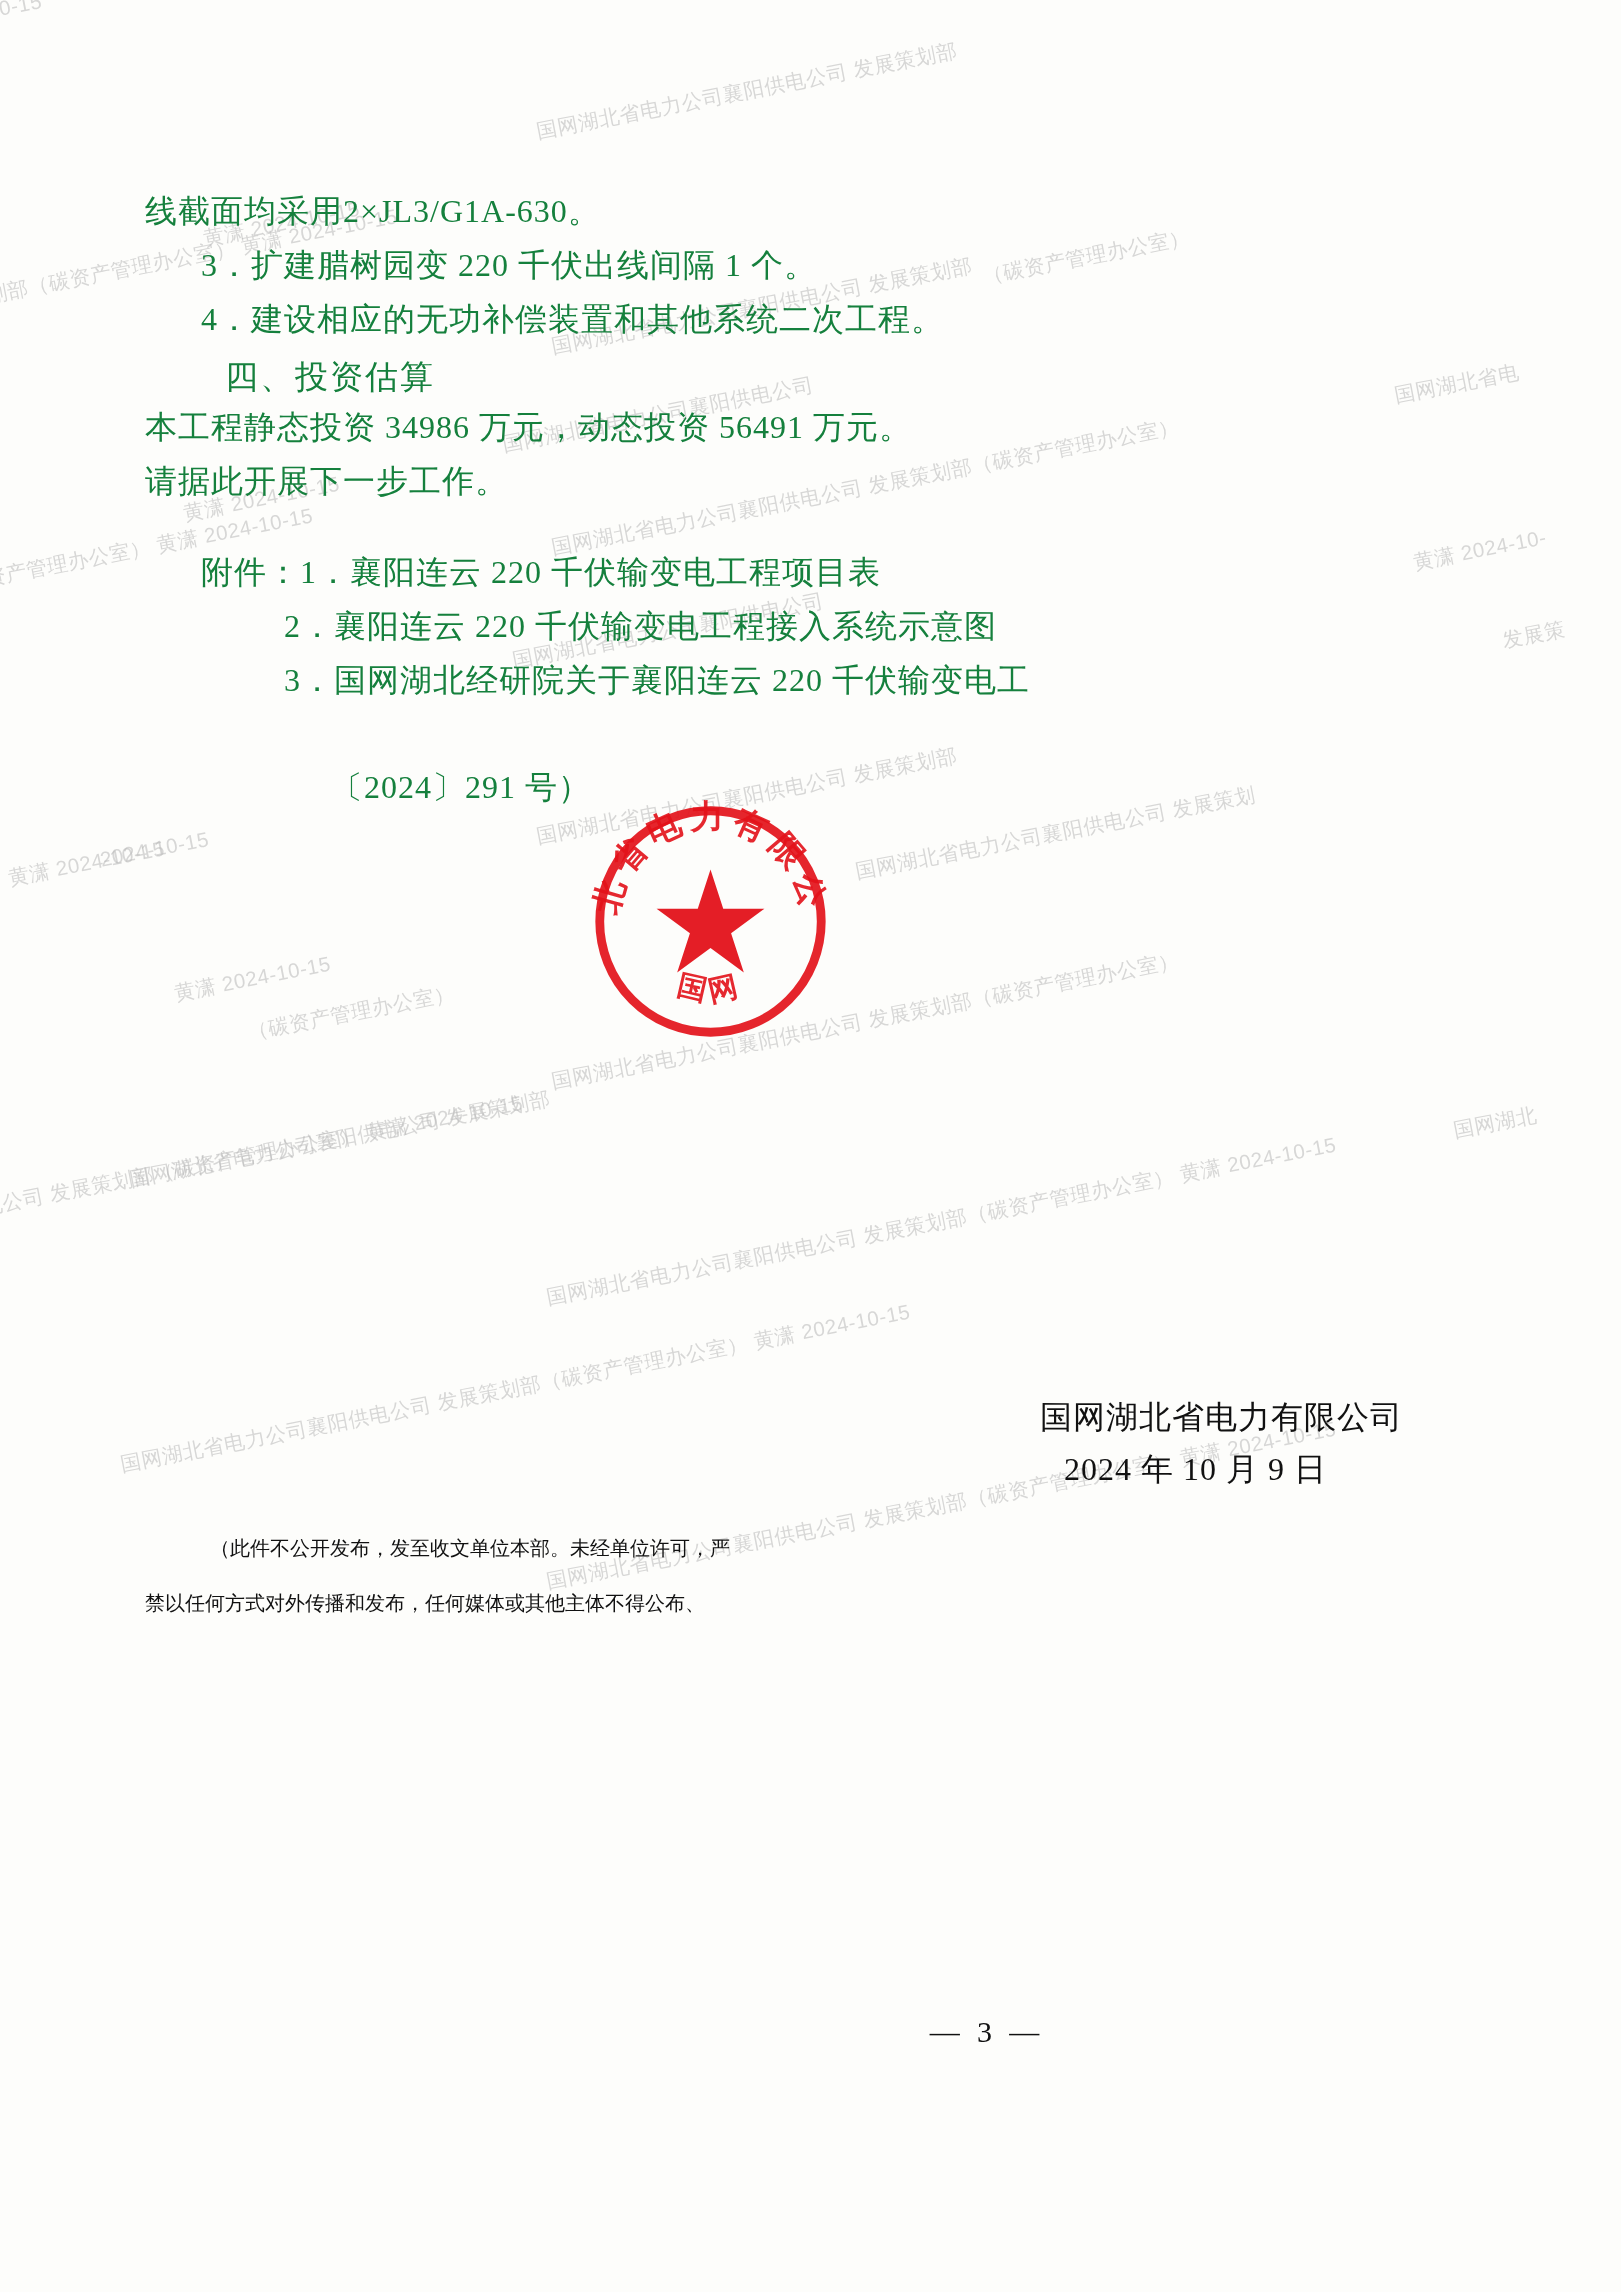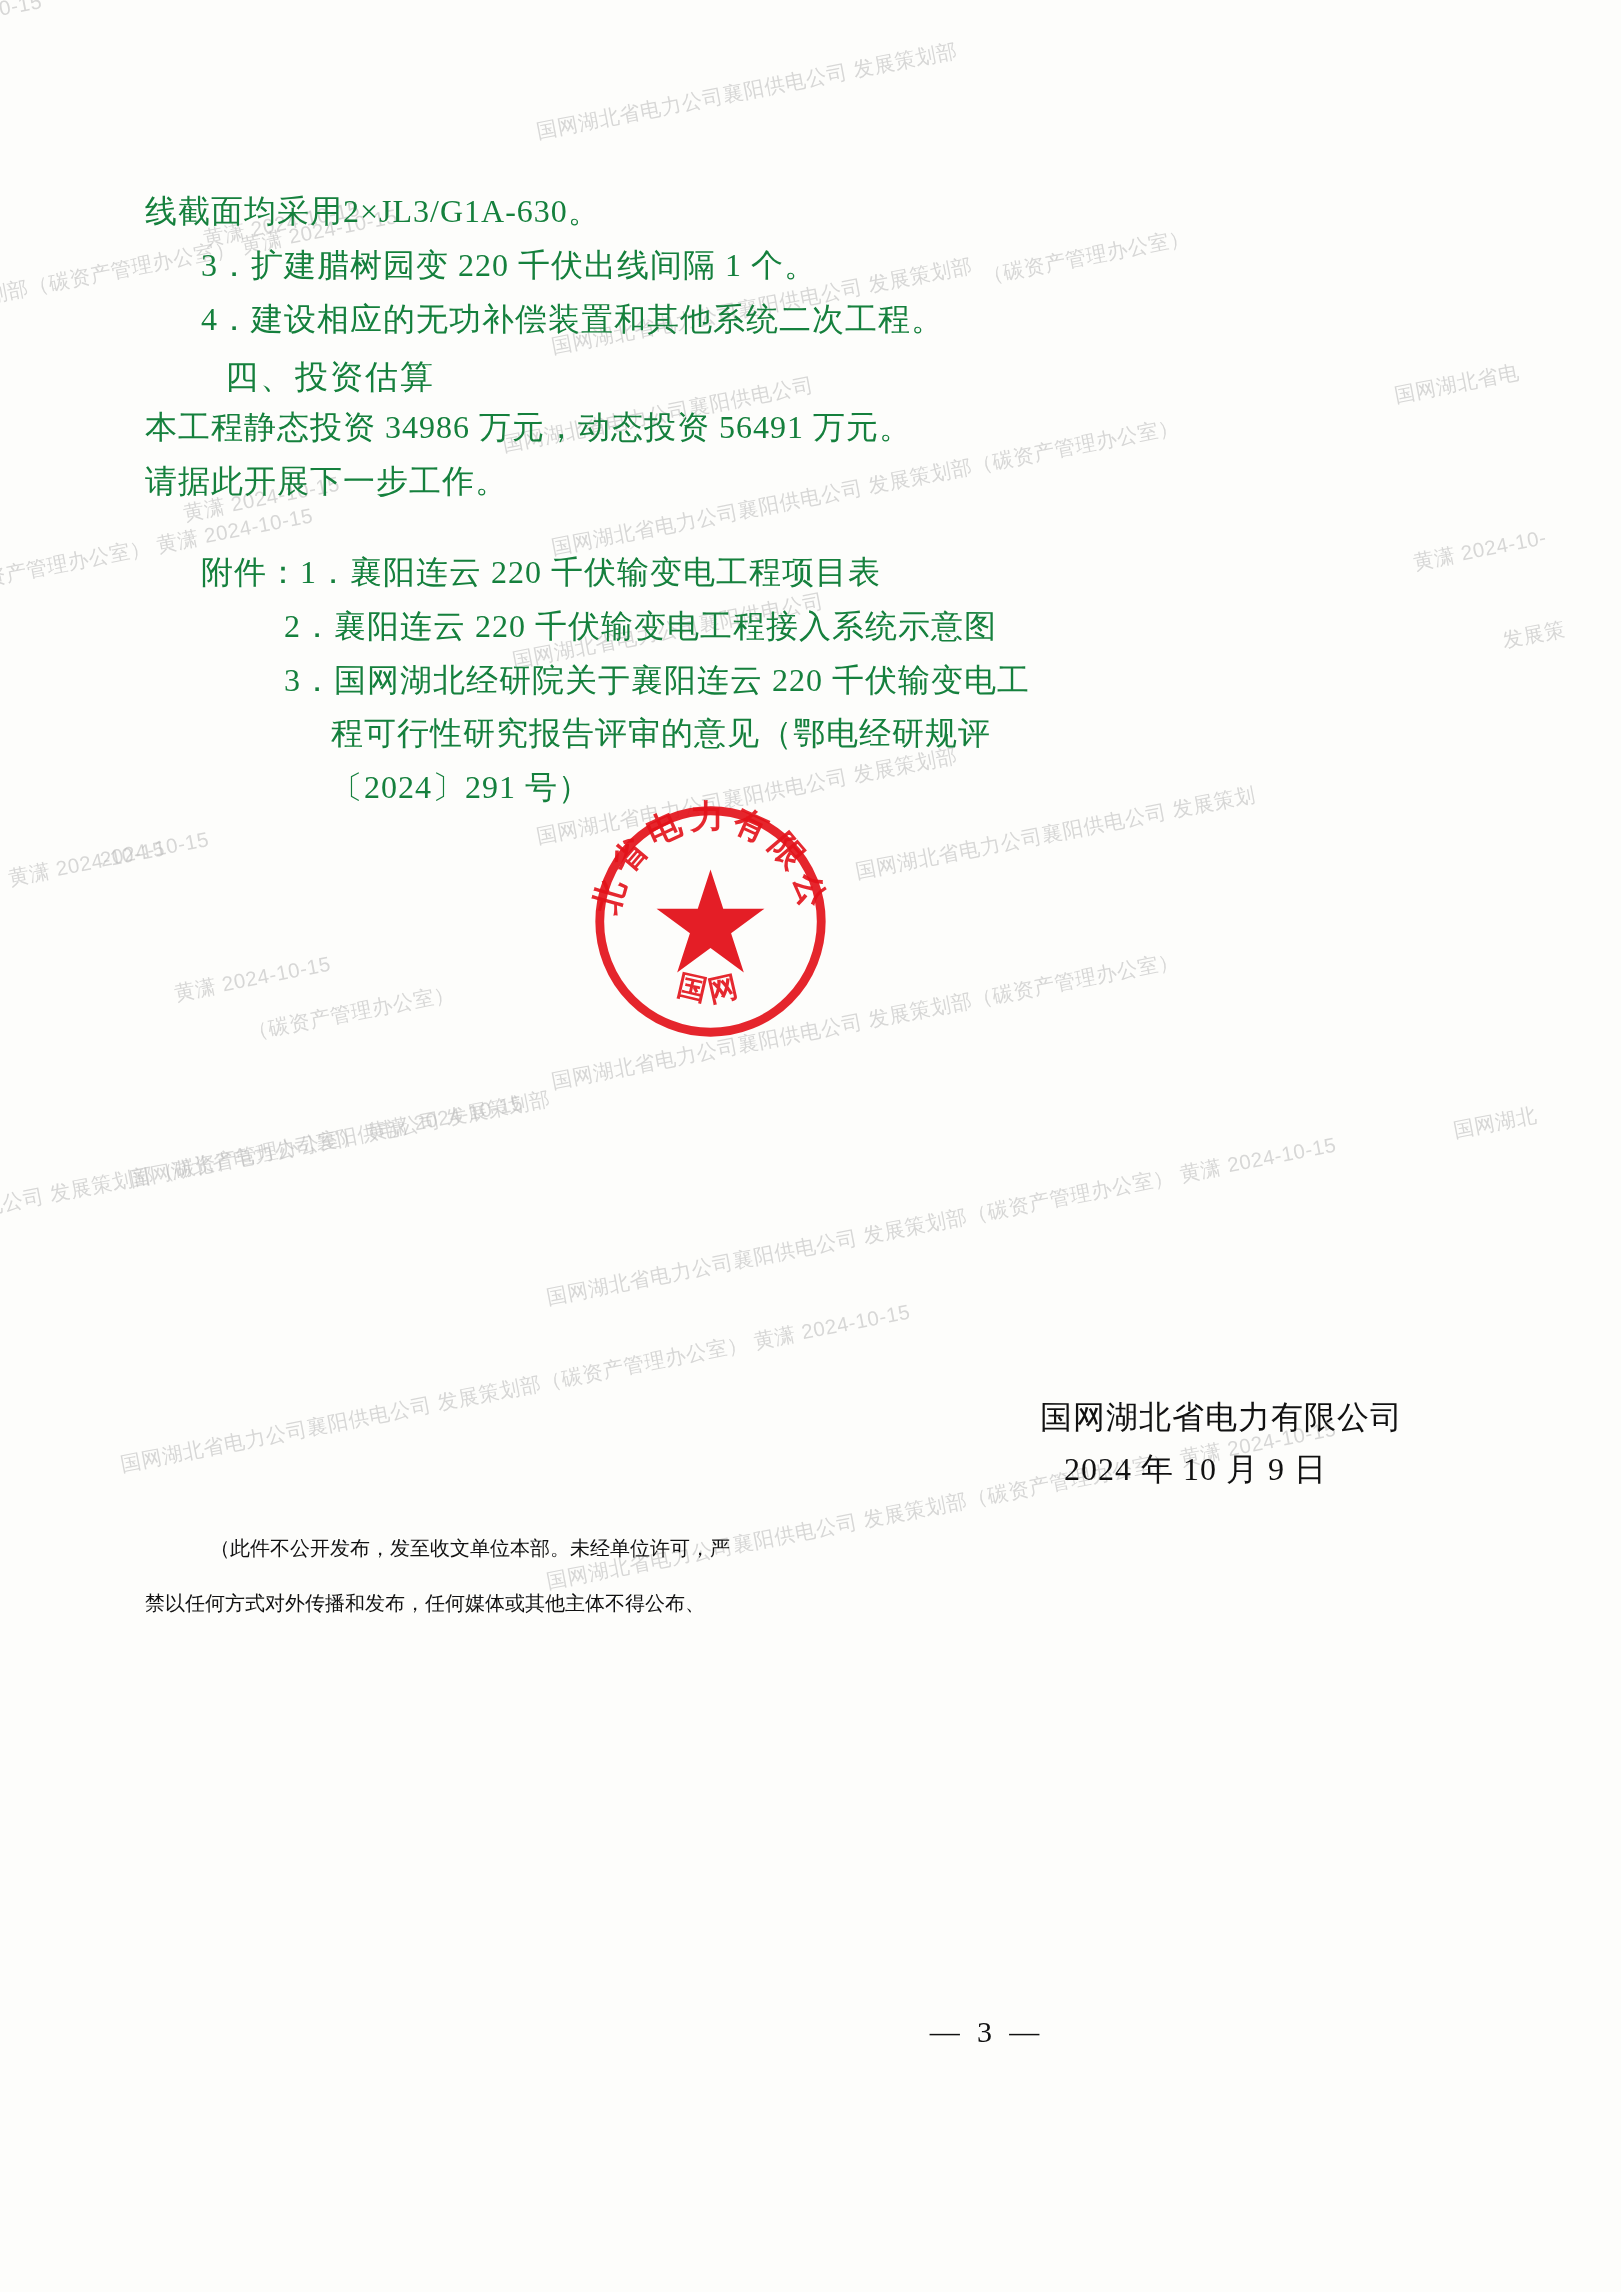--- a/index.html
+++ b/index.html
@@ -163,21 +163,20 @@
     <div class="line body-text" style="left:145px; top:194px;">线截面均采用2×JL3/G1A-630。</div>
     <div class="line body-text" style="left:201px; top:248px;">3．扩建腊树园变 220 千伏出线间隔 1 个。</div>
     <div class="line body-text" style="left:201px; top:302px;">4．建设相应的无功补偿装置和其他系统二次工程。</div>
     <div class="line heading" style="left:201px; top:355px;">四、投资估算</div>
     <div class="line body-text" style="left:145px; top:410px;">本工程静态投资 34986 万元，动态投资 56491 万元。</div>
     <div class="line body-text" style="left:145px; top:464px;">请据此开展下一步工作。</div>
 
     <div class="line body-text" style="left:201px; top:555px;">附件：1．襄阳连云 220 千伏输变电工程项目表</div>
     <div class="line body-text" style="left:284px; top:609px;">2．襄阳连云 220 千伏输变电工程接入系统示意图</div>
     <div class="line body-text" style="left:284px; top:663px;">3．国网湖北经研院关于襄阳连云 220 千伏输变电工</div>
-    <div class="line body-text" style="left:331px; top:716px;">程可行性研究报告评审的意见（鄂电经研规评</div>
     <div class="line body-text" style="left:331px; top:770px;">〔2024〕291 号）</div>
   </div>
 
   <div class="sign-block">国网湖北省电力有限公司</div>
   <div class="sign-date">2024 年 10 月 9 日</div>
 
   <div class="seal">
     <svg viewBox="0 0 250 250" width="245" height="245" aria-hidden="true">
       <defs>
         <path id="sealArcTop" d="M 30,125 A 95,95 0 0 1 220,125" fill="none"></path>

